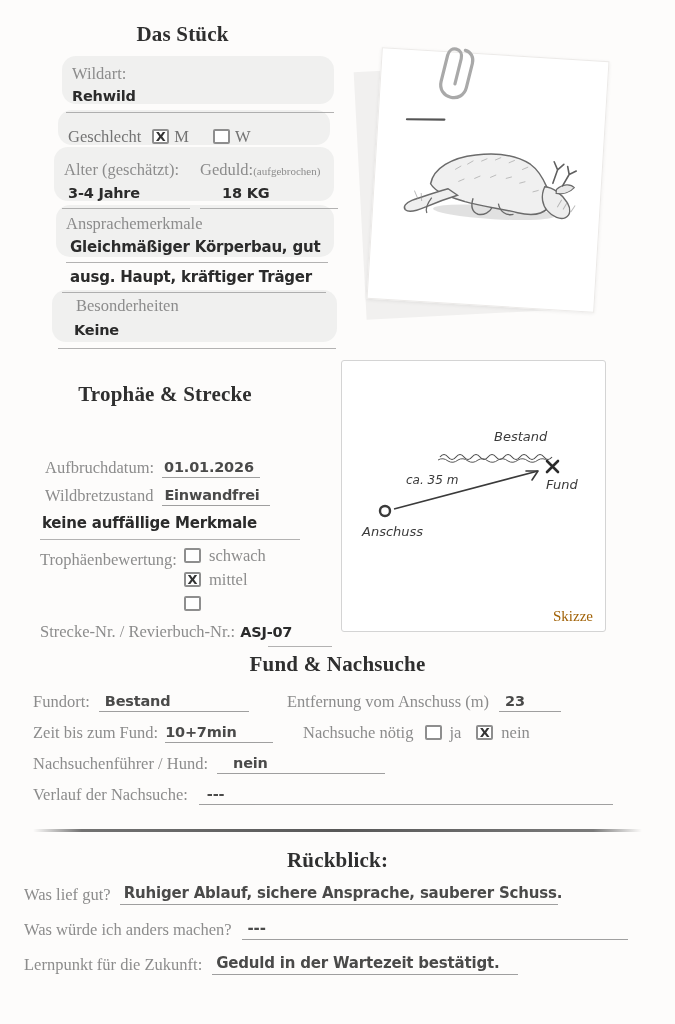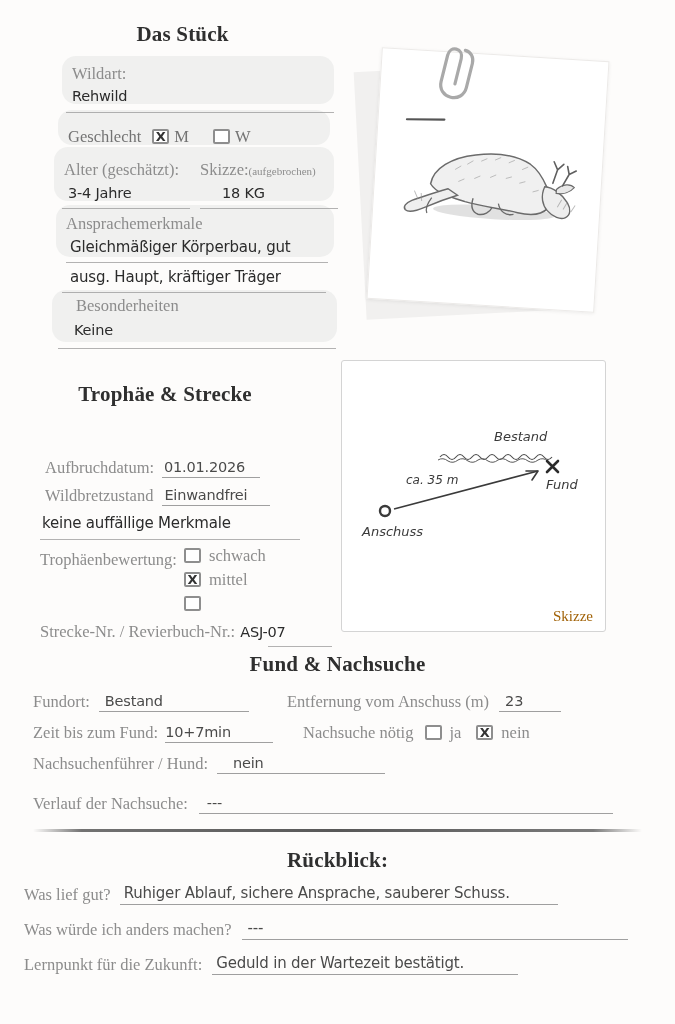--- a/index.html
+++ b/index.html
@@ -37,20 +37,21 @@
     font-size: 16.5px;
     white-space: nowrap;
   }
   .label.dark { color: #737373; }
   .hand {
     font-family: "DejaVu Sans", sans-serif;
     color: #2b2b2b;
     font-size: 14.5px;
     letter-spacing: -0.2px;
     white-space: nowrap;
+    font-weight: bold;
   }
   .rule {
     border-bottom: 1.2px solid #9a9a9a;
     opacity: .75;
   }
 
   
   .cbox {
     display: inline-block;
     width: 17px; height: 15px;
@@ -189,21 +190,21 @@
       <span class="cbox checked" style="margin-left:7px;"></span>
       <span class="label dark" style="margin-left:1px;">M</span>
       <span class="cbox" style="margin-left:20px;"></span>
       <span class="label dark" style="margin-left:1px;">W</span>
     </div>
 
     <div class="fieldrow" style="left:64px; top:138px;">
       <span class="label">Alter (geschätzt):</span>
     </div>
     <div class="fieldrow" style="left:200px; top:138px;">
-      <span class="label">Skizze:</span><span class="label" style="font-size:11px;">(aufgebrochen)</span>
+      <span class="label">Geduld:</span><span class="label" style="font-size:11px;">(aufgebrochen)</span>
     </div>
     <div class="hand" style="position:absolute; left:68px; top:163px;">3-4 Jahre</div>
     <div class="hand" style="position:absolute; left:222px; top:163px;">18 KG</div>
     <div class="rule" style="position:absolute; left:62px; top:186px; width:128px;"></div>
     <div class="rule" style="position:absolute; left:200px; top:186px; width:138px;"></div>
 
     <div class="fieldrow" style="left:66px; top:192px;">
       <span class="label">Ansprachemerkmale</span>
     </div>
     <div class="hand" style="position:absolute; left:70px; top:216px; font-size:15px;">Gleichmäßiger Körperbau, gut</div>
@@ -367,21 +368,21 @@
       <span class="label" style="margin-left:4px;">nein</span>
     </div>
 
     <div class="fieldrow" style="left:33px; top:102px;">
       <span class="label">Nachsuchenführer / Hund:</span>
       <span class="fillline" style="width:168px; height:20px; margin-left:5px;">
         <span class="hand" style="left:16px;">nein</span>
       </span>
     </div>
 
-    <div class="fieldrow" style="left:33px; top:142px;">
+    <div class="fieldrow" style="left:33px; top:133px;">
       <span class="label">Verlauf der Nachsuche:</span>
       <span class="fillline" style="width:414px; height:20px; margin-left:7px;">
         <span class="hand" style="left:8px;">---</span>
       </span>
     </div>
   </div>
 
   <div id="divider"></div>
 
   <div id="sec-rueck">

